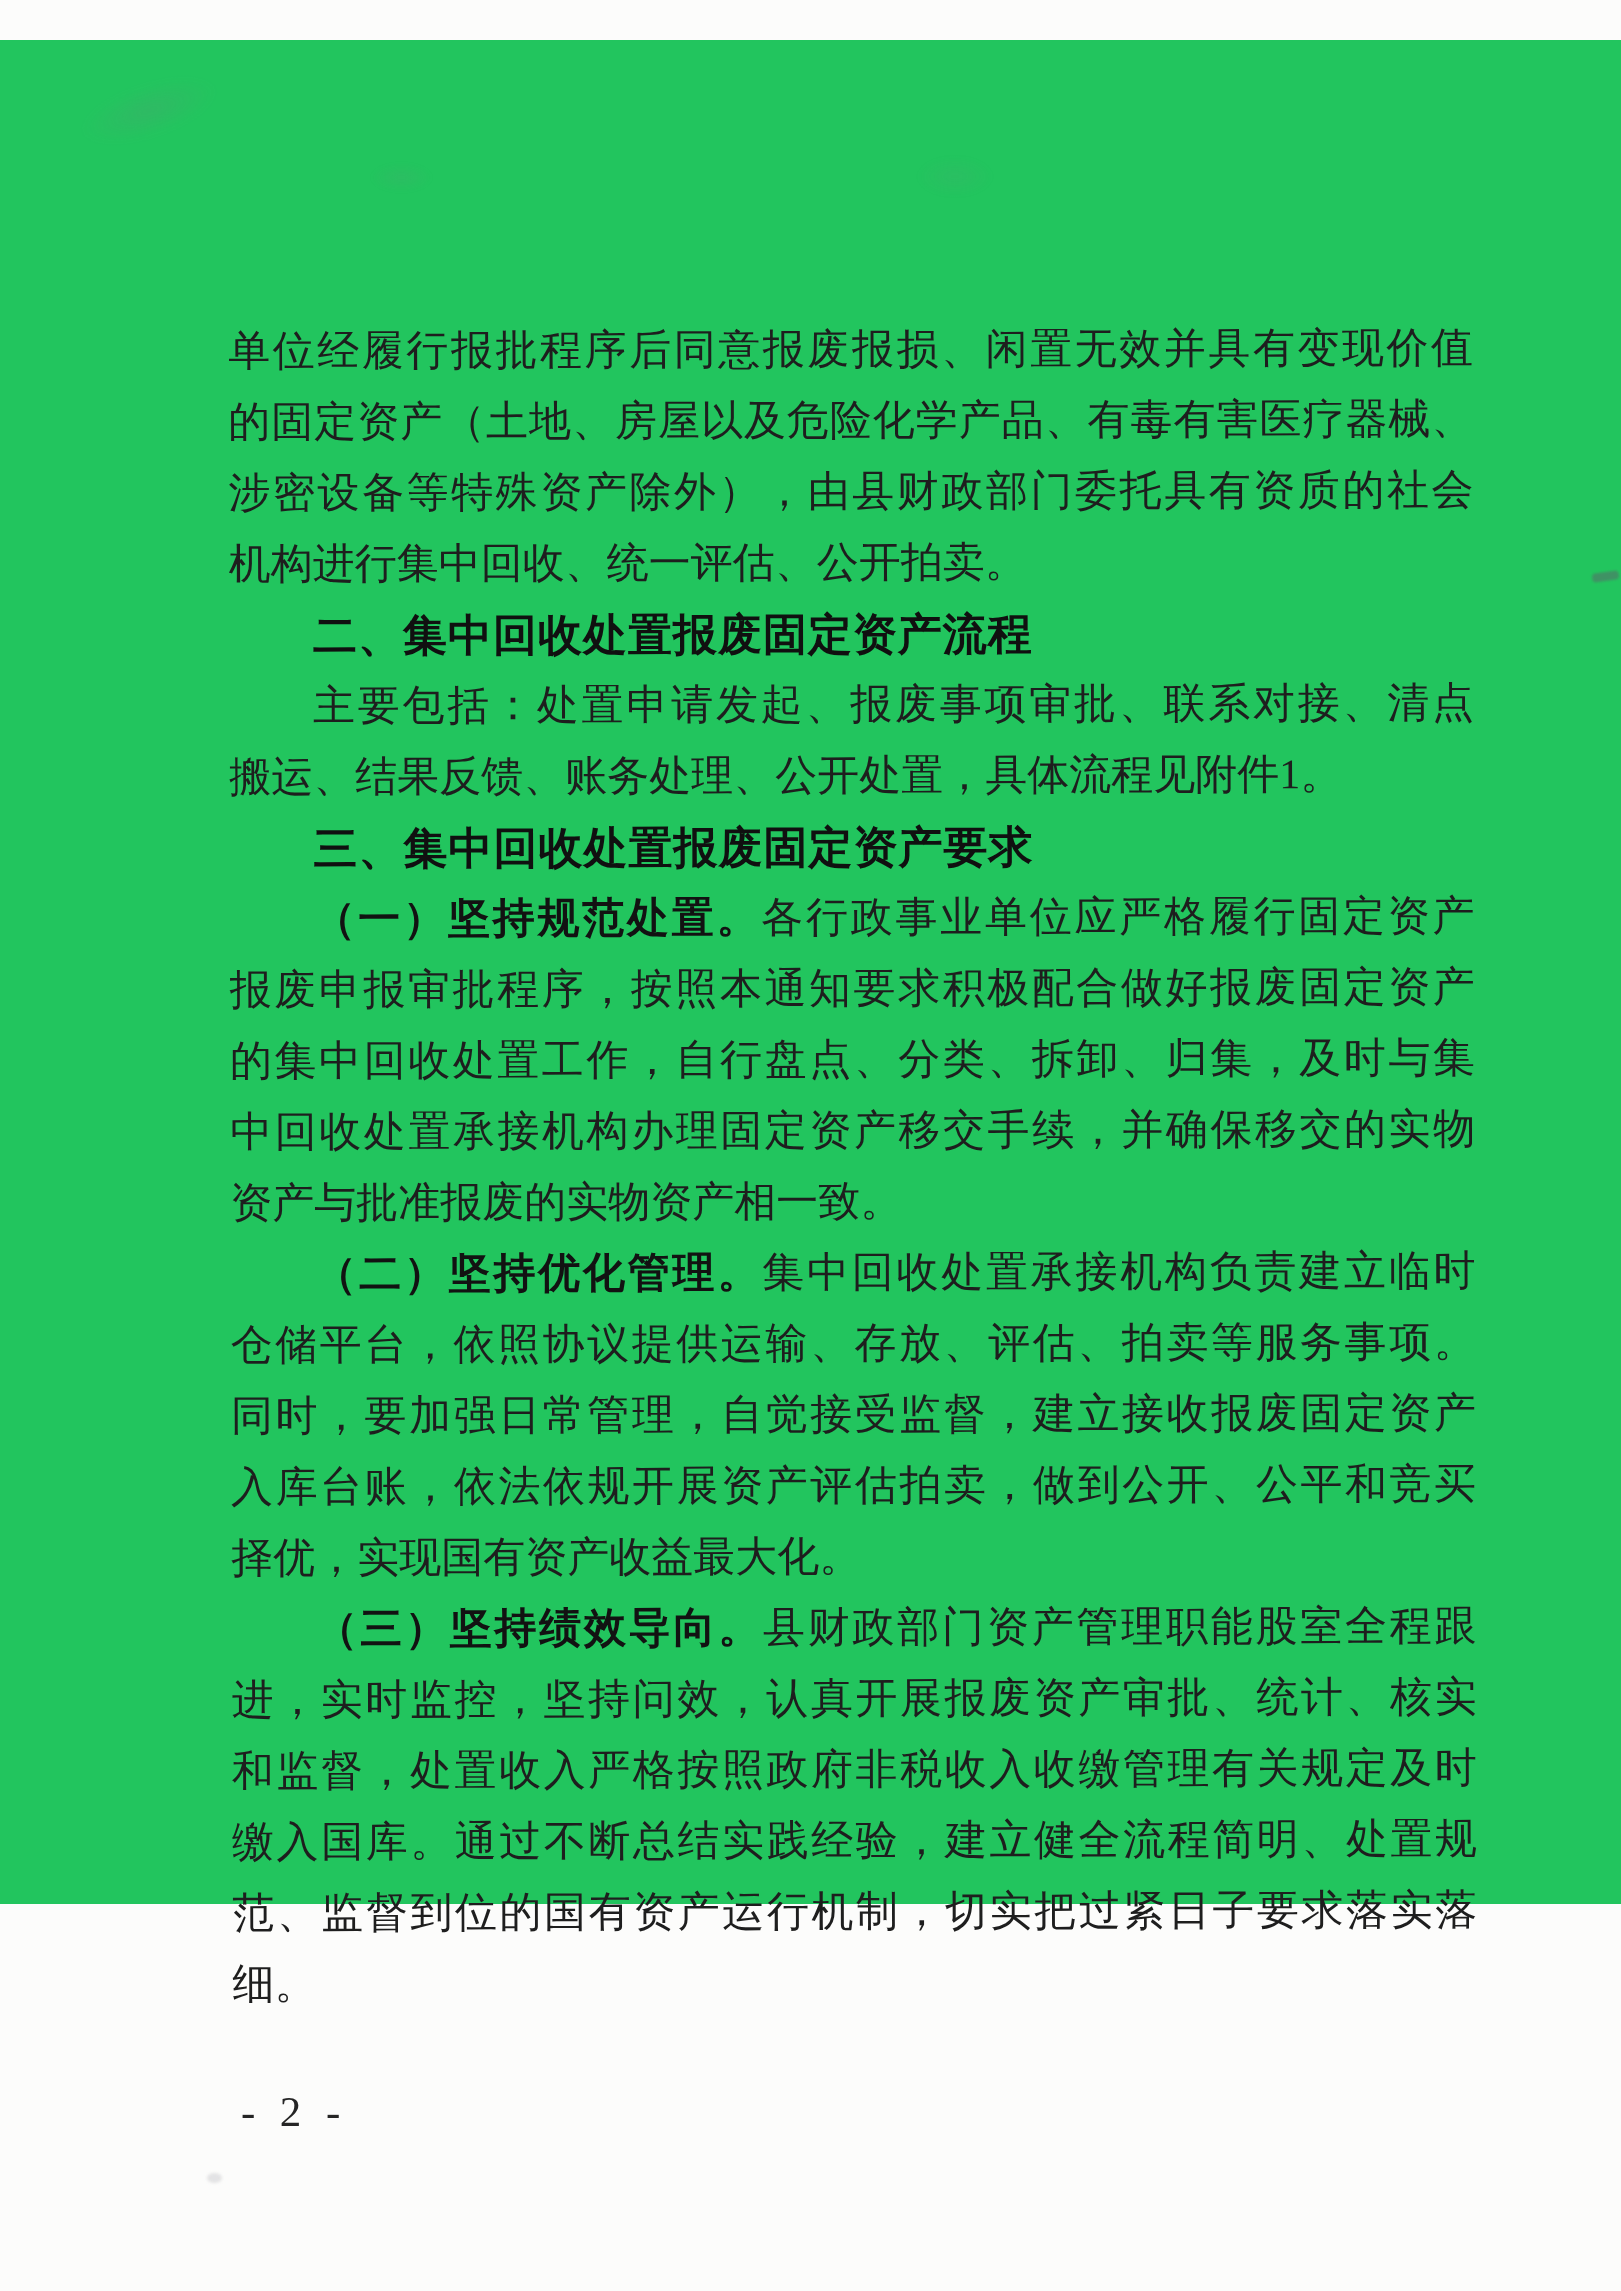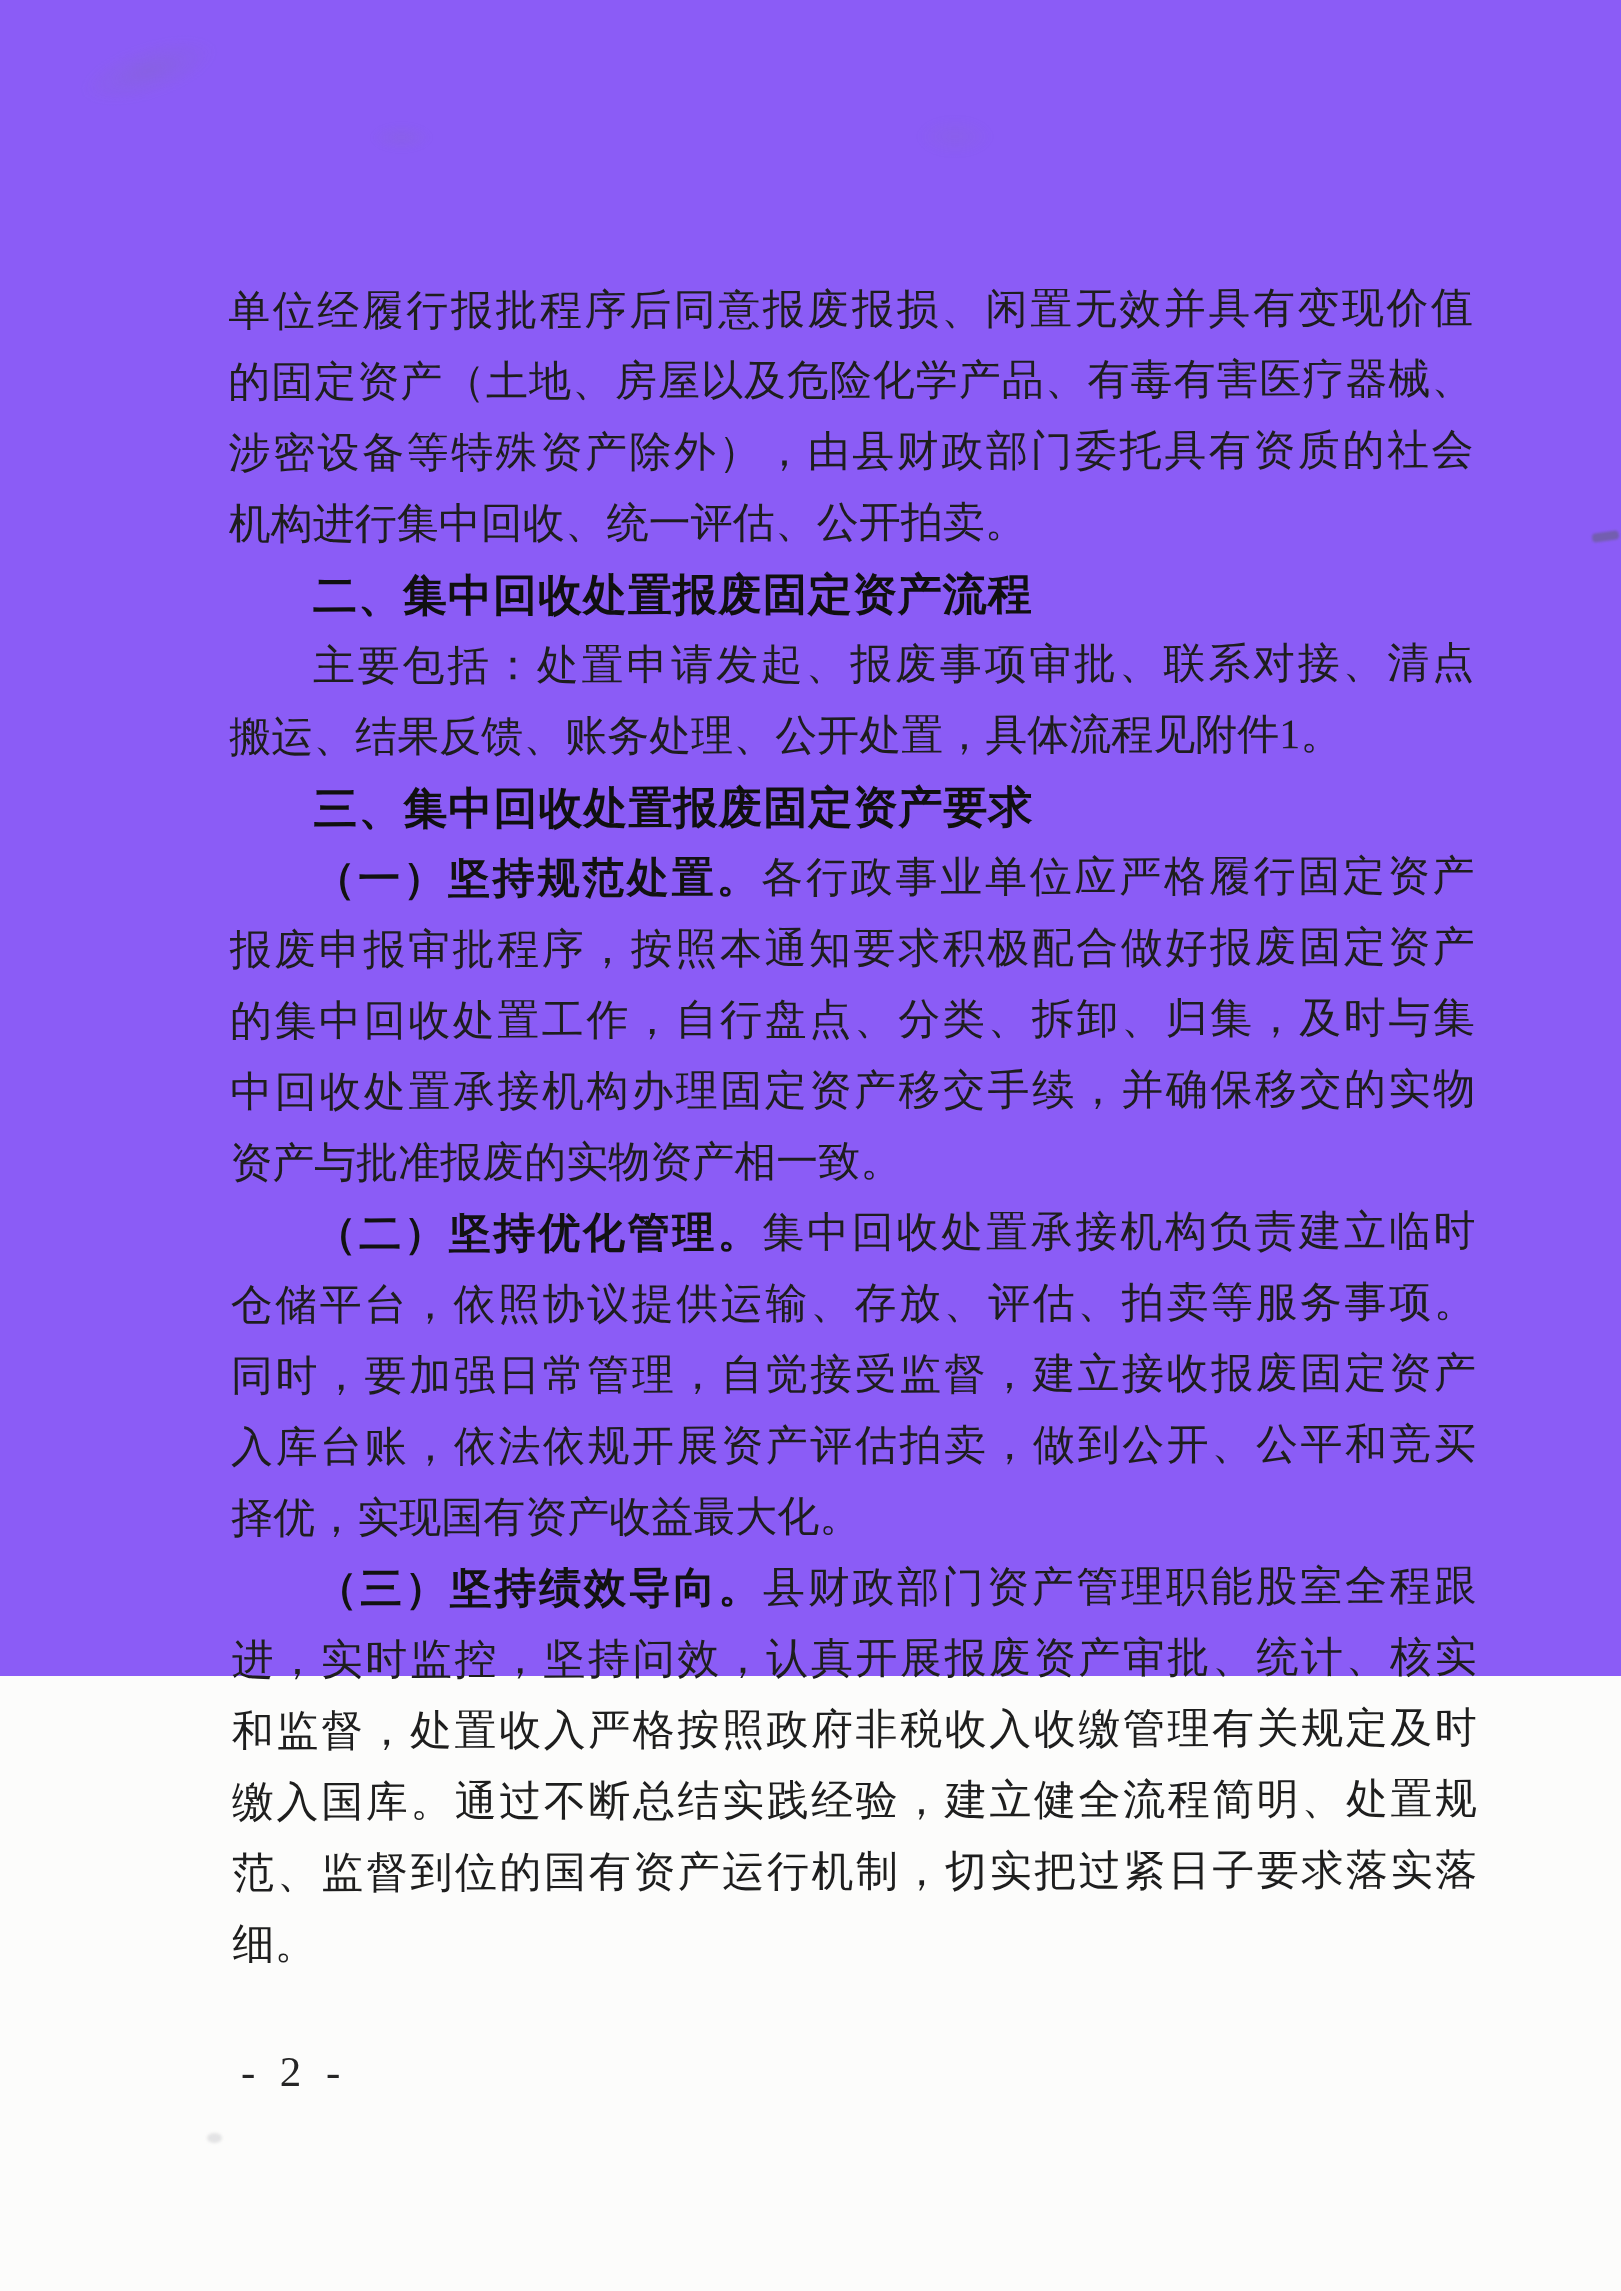--- a/index.html
+++ b/index.html
@@ -6,23 +6,24 @@
     margin: 0;
     padding: 0;
     width: 1621px;
     height: 2292px;
     overflow: hidden;
     background: #fcfcfb;
   }
   .page {
     position: relative;
     width: 1621px;
-    height: 1676px;
-    background: #8b5cf6;
+    height: 1864px;
+    background: #22c55e;
     font-family: "Liberation Serif", "DejaVu Serif", serif;
+    margin-top: 40px;
   }
   .text-block {
     position: absolute;
     left: 228px;
     top: 276px;
     width: 1245px;
     font-size: 42px;
     line-height: 71px;
     color: #1e1e1e;
     transform: rotate(-0.15deg);

